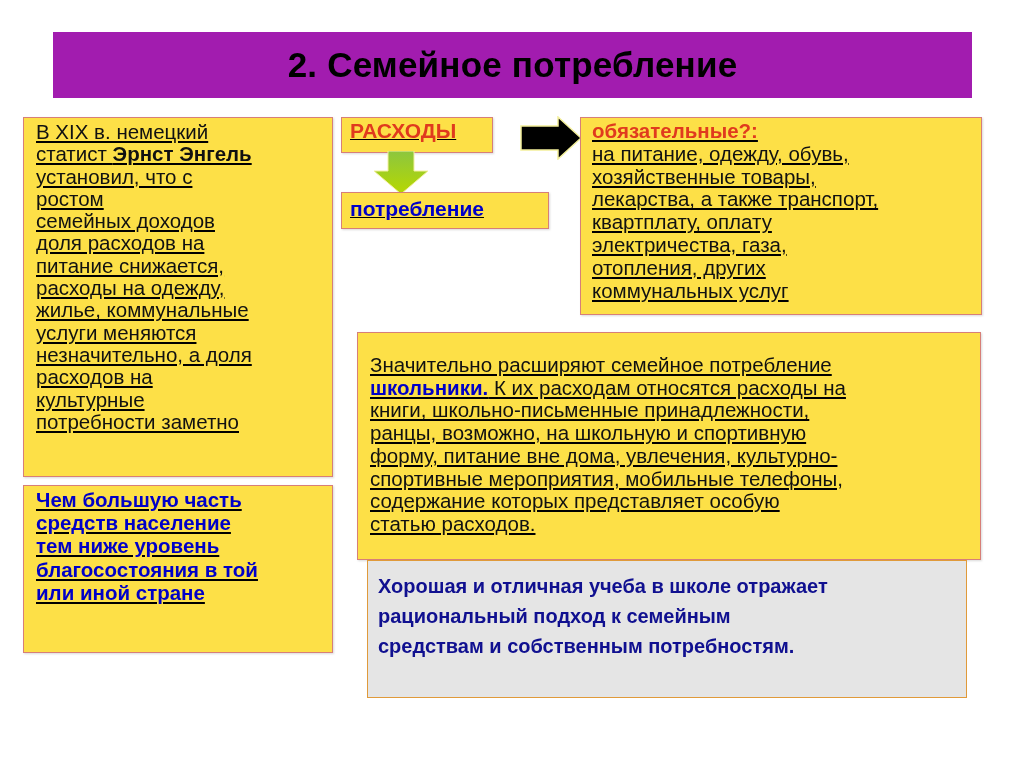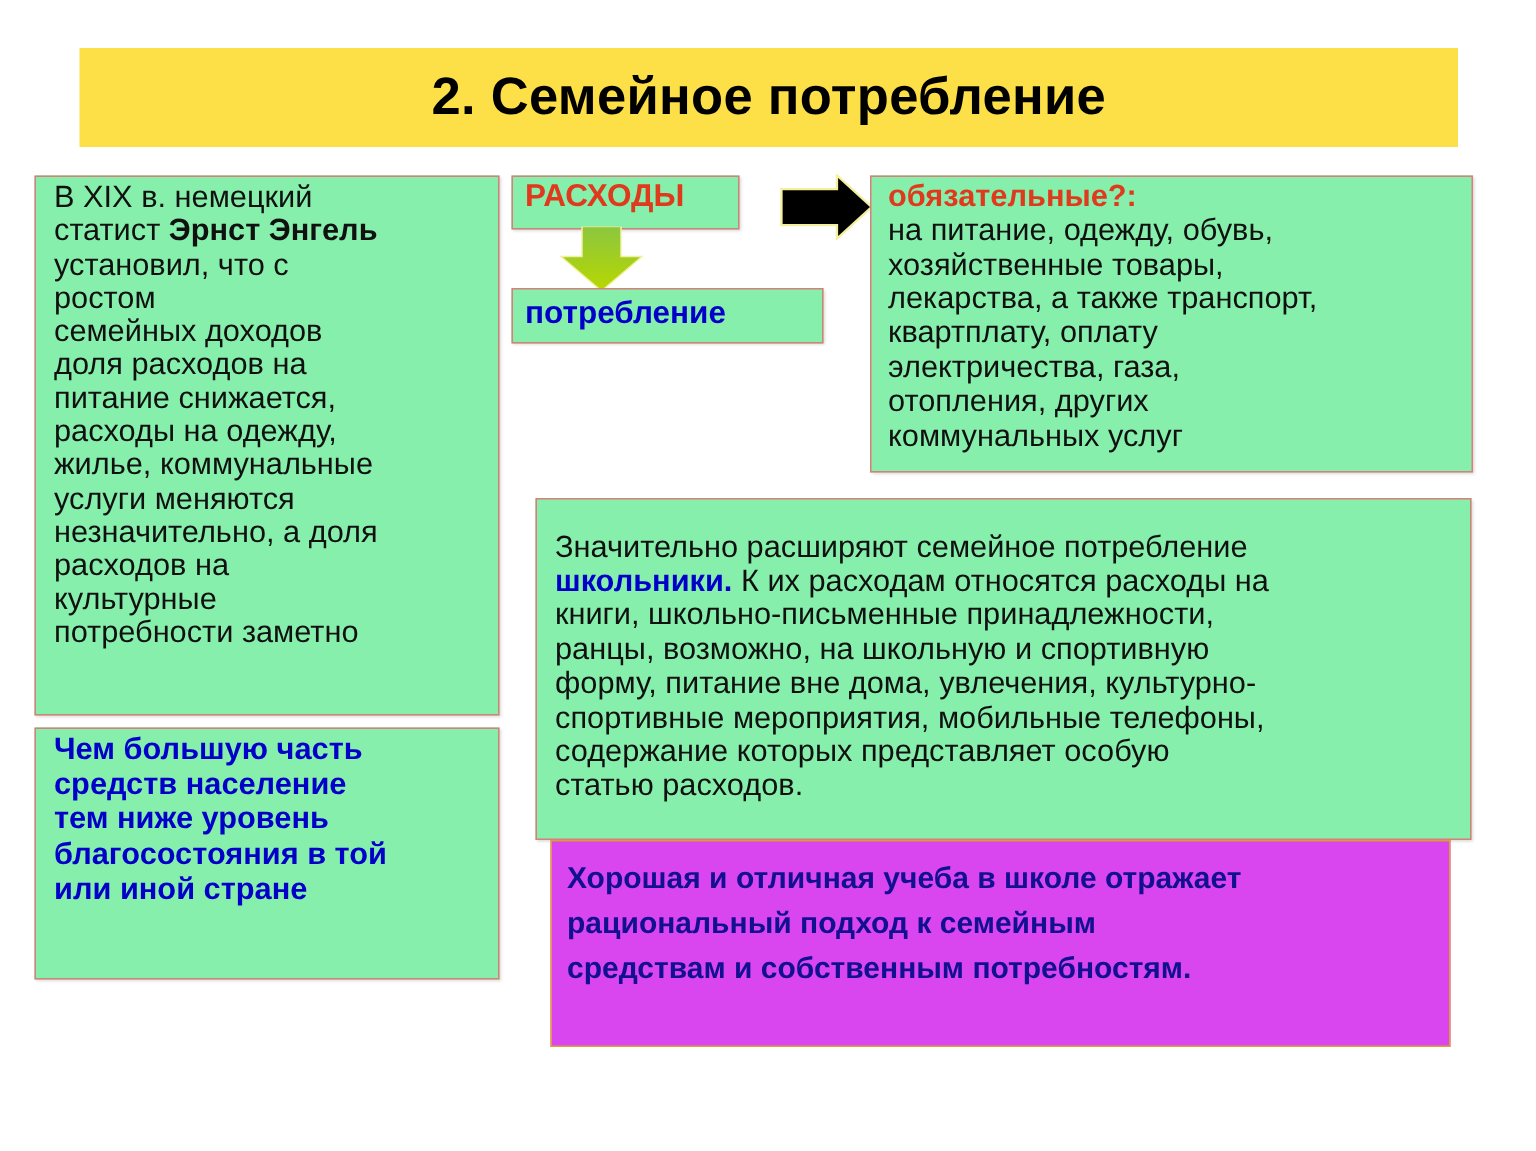--- a/index.html
+++ b/index.html
@@ -2,26 +2,27 @@
 <html><head>
 <meta charset="utf-8">
 <style>
   html, body { margin:0; padding:0; }
   body {
     width:1024px; height:767px; background:#ffffff; position:relative; overflow:hidden;
     font-family:"Liberation Sans", sans-serif;
   }
   .box {
     position:absolute; box-sizing:border-box;
-    background:#86efac; border:1.5px solid #d77f78;
+    background:#fde047; border:1.5px solid #d77f78;
     box-shadow: 1px 1px 2px rgba(0,0,0,0.15);
+    text-decoration: underline;
   }
   .title-bar {
     position:absolute; left:53px; top:32px; width:919px; height:66px;
-    background:#fde047;
+    background:#a21caf;
     display:flex; align-items:center; justify-content:center;
   }
   .title-bar h1 {
     margin:0; font-size:35px; font-weight:bold; color:#000; letter-spacing:0.2px;
   }
   .txt { font-size:20.5px; line-height:22.3px; color:#111; }
   .blue-bold { color:#0000c8; font-weight:bold; }
   .red-bold { color:#e03a1e; font-weight:bold; }
   .b { font-weight:bold; }
   #engel { left:23px; top:117px; width:310px; height:360px; padding:3px 12px; }
@@ -30,21 +31,21 @@
   #expenses { left:341px; top:117px; width:152px; height:36px; padding:1px 8px; }
   #expenses .lbl { font-size:21px; font-weight:bold; color:#e03a1e; }
   #derived { left:341px; top:192px; width:208px; height:37px; padding:4px 8px; }
   #derived .lbl { font-size:21px; font-weight:bold; color:#0000c8; }
   #mandatory { left:580px; top:117px; width:402px; height:198px; padding:2px 11px; }
   #mandatory .txt { line-height:22.8px; }
   #students { left:357px; top:332px; width:624px; height:228px; padding:21px 12px; }
   #students .txt { line-height:22.7px; }
   #study {
     position:absolute; box-sizing:border-box; left:367px; top:560px; width:600px; height:138px;
-    background:#d946ef; border:1.5px solid #e09a3a; padding:10px 10px;
+    background:#e5e5e5; border:1.5px solid #e09a3a; padding:10px 10px;
   }
   #study .txt { font-size:20px; line-height:30px; color:#101090; font-weight:bold; }
   .arrow { position:absolute; }
 </style>
 </head>
 <body>
 
 <div class="title-bar">
   <h1>2. Семейное потребление</h1>
 </div>

